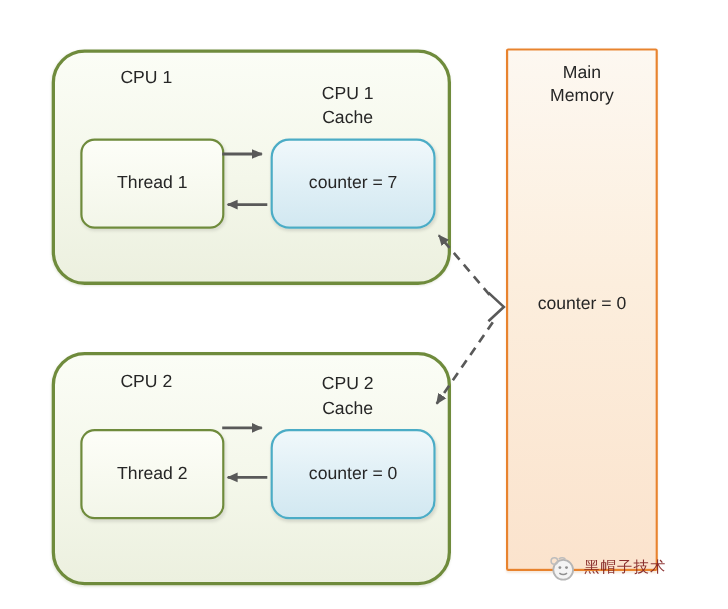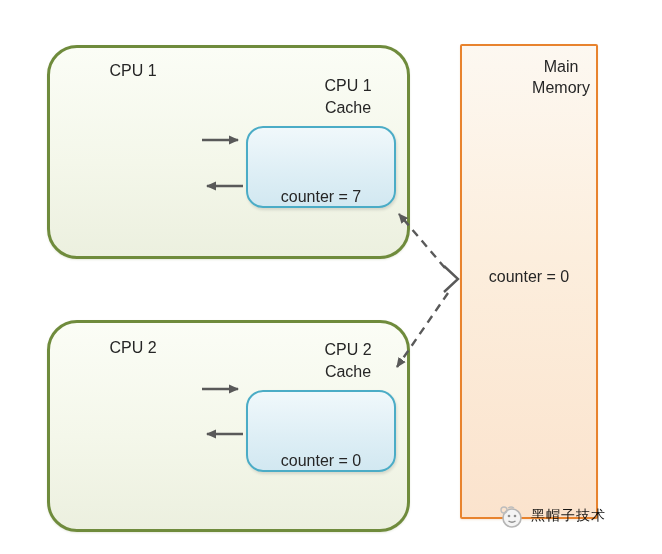--- a/index.html
+++ b/index.html
@@ -1,20 +1,20 @@
 <!DOCTYPE html>
 <html><head>
 <meta charset="utf-8">
 <style>
   html,body{margin:0;padding:0;background:#ffffff;}
   .canvas{
     position:relative;width:662px;height:554px;background:#ffffff;overflow:hidden;
     font-family:Liberation Sans, sans-serif;color:#262626;
   }
-  .pre{white-space:pre-line;padding-left:32px;}
+  .pre{white-space:pre-line;}
   
   .cpu-group{
     position:absolute;width:357px;height:208px;
     border:3px solid #6f8b3c;border-radius:30px;
     background:linear-gradient(180deg,#fbfdf6 0%,#f4f7ea 55%,#ecf0df 100%);
     box-shadow:0 1px 2px rgba(120,140,80,0.18);
   }
   #cpu1{left:47px;top:45px;}
   #cpu2{left:47px;top:320px;height:206px;}
   .cpu-title{
@@ -32,21 +32,21 @@
     border:2.5px solid #6f8b3c;border-radius:13px;
     background:linear-gradient(180deg,#fdfef8 0%,#f3f6e9 100%);
     display:flex;align-items:center;justify-content:center;
     font-size:16px;box-shadow:1px 2px 3px rgba(0,0,0,0.10);
   }
   #cpu2 .thread-box{top:67px;}
   .value-box{
     position:absolute;left:196px;top:78px;width:146px;height:78px;
     border:2.5px solid #4bacc6;border-radius:17px;
     background:linear-gradient(180deg,#f0f8fb 0%,#ddeef5 60%,#d2e8f1 100%);
-    display:flex;align-items:flex-end;justify-content:center;
+    display:flex;align-items:center;justify-content:center;
     font-size:16px;box-shadow:1px 2px 3px rgba(0,0,0,0.12);
   }
   #cpu2 .value-box{top:67px;}
   
   .memory{
     position:absolute;left:460px;top:44px;width:134px;height:471px;
     border:2.5px solid #e8832e;border-radius:2px;
     background:linear-gradient(180deg,#fdf8f1 0%,#fceedd 45%,#fbe3cd 100%);
     box-shadow:0 1px 2px rgba(200,130,60,0.18);
   }
@@ -57,41 +57,47 @@
   .memory-value{
     position:absolute;left:0;top:222px;width:100%;
     text-align:center;font-size:16px;
   }
   .overlay{position:absolute;left:0;top:0;pointer-events:none;}
   
   .watermark{
     position:absolute;left:498px;top:503px;display:flex;align-items:center;gap:7px;
   }
   .watermark-text{
-    font-size:14px;color:#000000;letter-spacing:1px;opacity:0.9;
+    font-size:14px;color:#7f1d1d;letter-spacing:1px;opacity:0.9;
   }
 </style>
 </head>
 <body>
 
 <div class="canvas">
 
   <div class="cpu-group" id="cpu1">
     <div class="cpu-title">CPU 1</div>
     <div class="cache-label pre">CPU 1
 Cache</div>
+    <div class="thread-box">
+      <span>Thread 1</span>
+    </div>
     <div class="value-box">
       <span>counter = 7</span>
     </div>
   </div>
 
   <div class="cpu-group" id="cpu2">
     <div class="cpu-title">CPU 2</div>
     <div class="cache-label pre">CPU 2
 Cache</div>
+    <div class="thread-box">
+      <span>Thread 2</span>
+    </div>
     <div class="value-box">
       <span>counter = 0</span>
     </div>
   </div>
 
   <div class="memory">
     <div class="memory-title pre">Main
 Memory</div>
     <div class="memory-value">counter = 0</div>
   </div>

